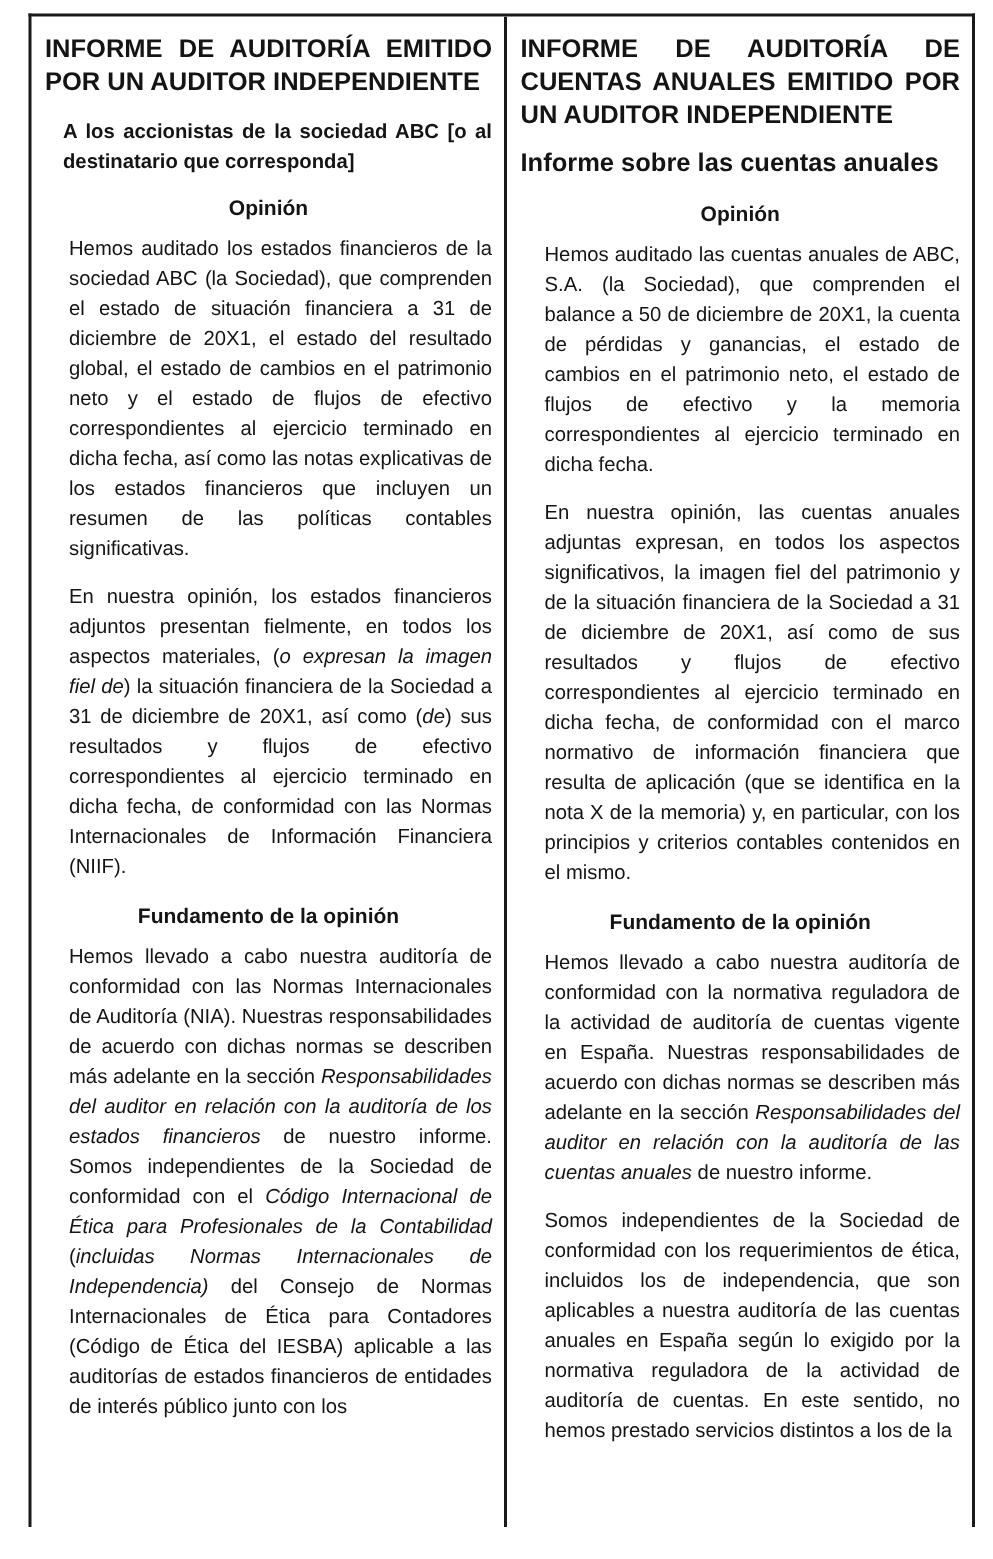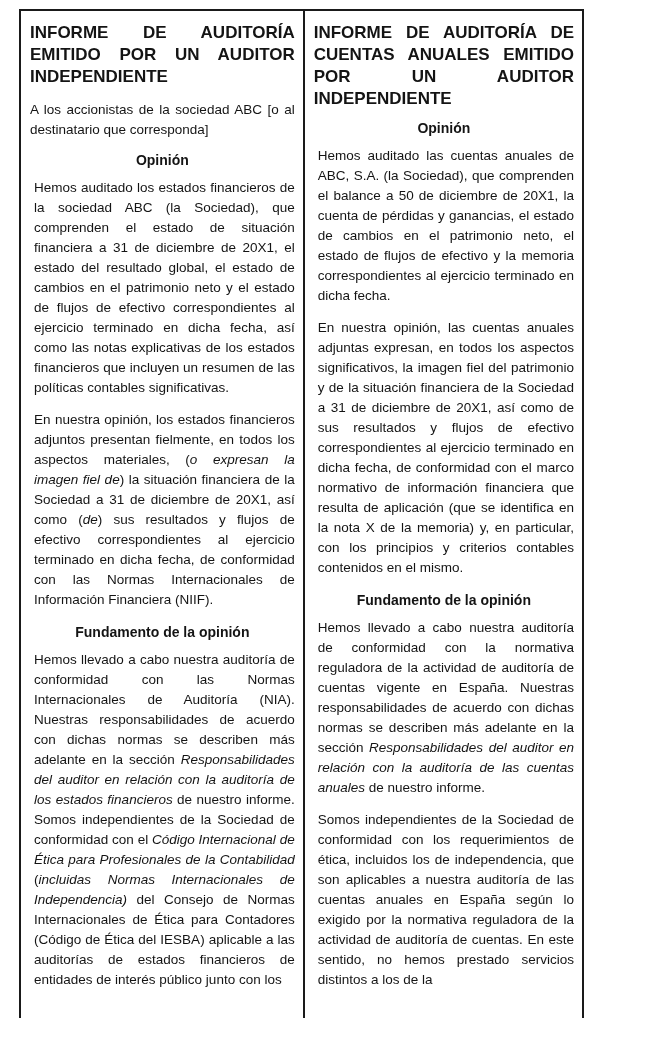--- a/index.html
+++ b/index.html
@@ -12,21 +12,21 @@
     width:662px;height:1039px;
     background:var(--bg);
     font-family:"Liberation Sans",sans-serif;
     color:var(--ink);
     position:relative;
     -webkit-font-smoothing:antialiased;
   }
   .sheet{position:absolute;inset:0;background:var(--bg);}
   .audit-table{
     position:absolute;left:19px;top:9px;
-    width:565px;height:1009px;
+    width:631px;height:1009px;
     box-sizing:border-box;
     border-top:2px solid var(--border);
     border-left:2px solid var(--border);
     border-right:2px solid var(--border);
     display:flex;
     overflow:hidden;
     background:var(--bg);
   }
   .col{
     box-sizing:border-box;
@@ -41,30 +41,30 @@
     text-align:justify;margin:0 0 12px 0;
   }
   .col-right .main-title{margin-bottom:8px;}
   .section-heading{
     font-weight:700;font-size:17px;line-height:22px;
     text-align:justify;margin:6px 0 12px 0;
   }
   .col-right .section-heading{margin-top:10px;}
   .addressee{
     font-size:13.5px;line-height:20px;
-    text-align:justify;margin:0 0 10px 0;
+    text-align:justify;margin:0 0 10px 12px;font-weight:bold;
   }
   .subheading{
     font-weight:700;font-size:14px;line-height:20px;
     margin:0 0 8px 0;
     text-align:center;
   }
   .paragraph{
     font-size:13.5px;line-height:20px;
-    text-align:justify;margin:0 0 12px 4px;
+    text-align:justify;margin:0 0 12px 16px;
   }
   .paragraph em, .section-heading em, .addressee em{font-style:italic;}
   sup{font-size:9px;line-height:0;vertical-align:super;}
 </style>
 </head>
 <body>
 
 <div class="sheet">
   <div class="audit-table">
 
@@ -82,20 +82,21 @@
 
       <div class="subheading">Fundamento de la opinión</div>
 
       <div class="paragraph"><span>Hemos llevado a cabo nuestra auditoría de conformidad con las Normas Internacionales de Auditoría (NIA). Nuestras responsabilidades de acuerdo con dichas normas se describen más adelante en la sección </span><em>Responsabilidades del auditor en relación con la auditoría de los estados financieros</em><span> de nuestro informe. Somos independientes de la Sociedad de conformidad con el </span><em>Código Internacional de Ética para Profesionales de la Contabilidad</em><span> (</span><em>incluidas Normas Internacionales de Independencia)</em><span> del Consejo de Normas Internacionales de Ética para Contadores (Código de Ética del IESBA) aplicable a las auditorías de estados financieros de entidades de interés público junto con los</span></div>
     </div>
 
     <div class="col col-right">
       <div class="main-title">INFORME DE AUDITORÍA DE CUENTAS ANUALES EMITIDO POR UN AUDITOR INDEPENDIENTE</div>
 
 
+      <div class="section-heading">Informe sobre las cuentas anuales</div>
 
       <div class="subheading">Opinión</div>
 
       <div class="paragraph">Hemos auditado las cuentas anuales de ABC, S.A. (la Sociedad), que comprenden el balance a 50 de diciembre de 20X1, la cuenta de pérdidas y ganancias, el estado de cambios en el patrimonio neto, el estado de flujos de efectivo y la memoria correspondientes al ejercicio terminado en dicha fecha.</div>
 
       <div class="paragraph">En nuestra opinión, las cuentas anuales adjuntas expresan, en todos los aspectos significativos, la imagen fiel del patrimonio y de la situación financiera de la Sociedad a 31 de diciembre de 20X1, así como de sus resultados y flujos de efectivo correspondientes al ejercicio terminado en dicha fecha, de conformidad con el marco normativo de información financiera que resulta de aplicación (que se identifica en la nota X de la memoria) y, en particular, con los principios y criterios contables contenidos en el mismo.</div>
 
       <div class="subheading">Fundamento de la opinión</div>
 
       <div class="paragraph"><span>Hemos llevado a cabo nuestra auditoría de conformidad con la normativa reguladora de la actividad de auditoría de cuentas vigente en España. Nuestras responsabilidades de acuerdo con dichas normas se describen más adelante en la sección </span><em>Responsabilidades del auditor en relación con la auditoría de las cuentas anuales</em><span> de nuestro informe.</span></div>

